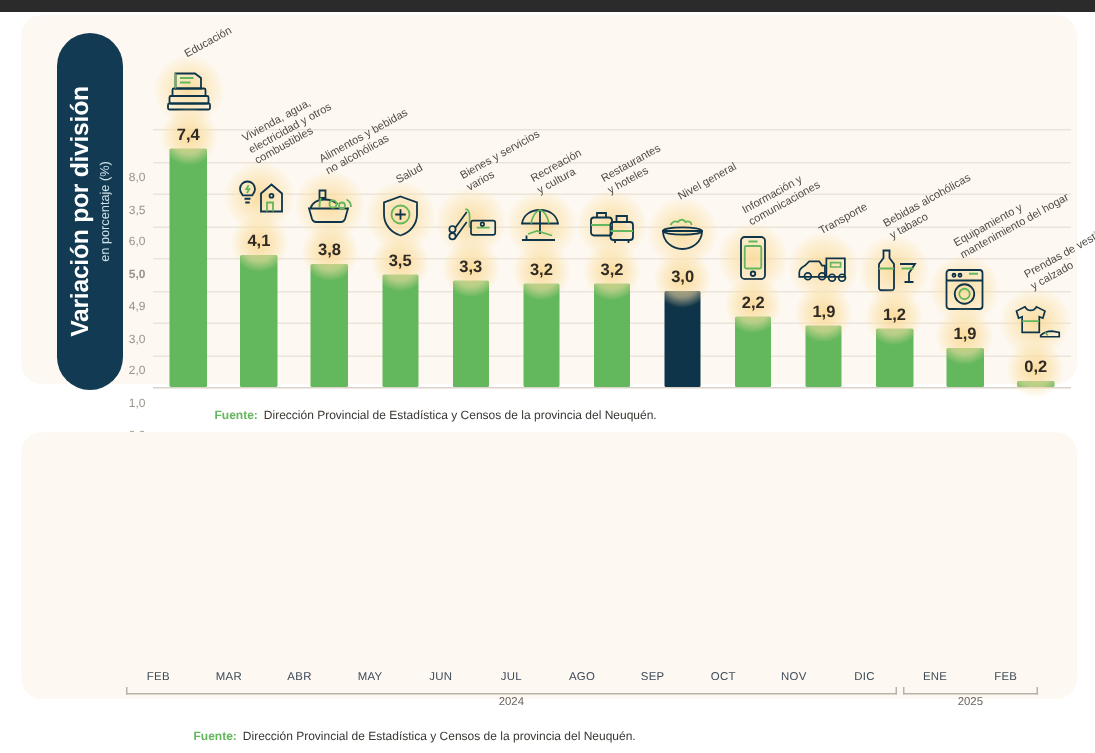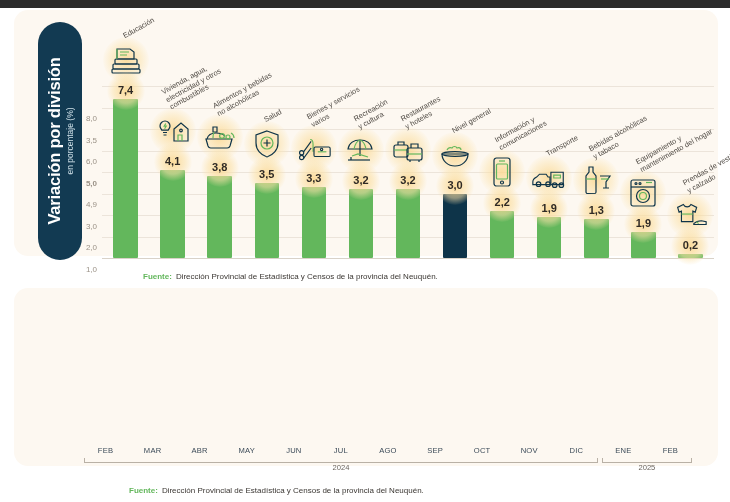--- a/index.html
+++ b/index.html
@@ -82,21 +82,21 @@
   .catlabel {
     position: absolute; bottom: 100%; left: 50%;
     transform-origin: left bottom;
     transform: rotate(-29deg);
     font-size: 7.4px; color: #4f4a44; line-height: 1.18; white-space: nowrap;
     text-align: left; margin-bottom: 2px;
   }
 
   
   #months { position: absolute; left: 82px; top: 442px; width: 612px; height: 16px;
-            display: flex; justify-content: flex-end; }
+            display: flex; }
   .mcell { flex: 1; display: flex; align-items: center; justify-content: center; }
   .mlabel {
     font-size: 7.6px; color: #3b4a58; background: #fdf8f1; padding: 2px 0;
     letter-spacing: 0.2px;
   }
   .yeargroup { position: absolute; top: 458px; height: 16px; }
   .bracket { position: absolute; left: 0; top: 0; width: 100%; height: 5px;
              border-left: 1px solid #b9b1a6; border-right: 1px solid #b9b1a6;
              border-bottom: 1px solid #b9b1a6; }
   .yearlabel { position: absolute; top: 5px; left: 50%; transform: translateX(-50%);
@@ -371,21 +371,21 @@
                 </svg>
               </div>
               <div class="catlabel">
                 <div>Transporte</div>
               </div>
             </div>
           </div>
           <div class="barcol">
             <div class="bar" style="height: 22.5%;"></div>
             <div class="glow" style="bottom: calc(22.5% + 8px); transform: translate(-50%, 50%);"></div>
-            <div class="vallabel" style="bottom: calc(22.5% + 3px);">1,3</div>
+            <div class="vallabel" style="bottom: calc(22.5% + 3px);">1,2</div>
             <div class="catwrap" style="bottom: calc(22.5% + 22px);">
               <div class="icon-glow"></div>
               <div class="icon">
                 <svg width="38" height="32" viewBox="0 0 38 32">
                   <g fill="none" stroke="#0e3449" stroke-width="1.2">
                     <path d="M12 3h4v5l3 4v16a1.5 1.5 0 0 1-1.5 1.5h-7A1.5 1.5 0 0 1 9 28V12l3-4z"></path>
                     <path d="M9 15h10" stroke="#63b75c"></path>
                     <path d="M23 12h10l-4 6v6h3m-6 0h3"></path>
                     <path d="M24 15h8" stroke="#63b75c"></path>
                   </g>

